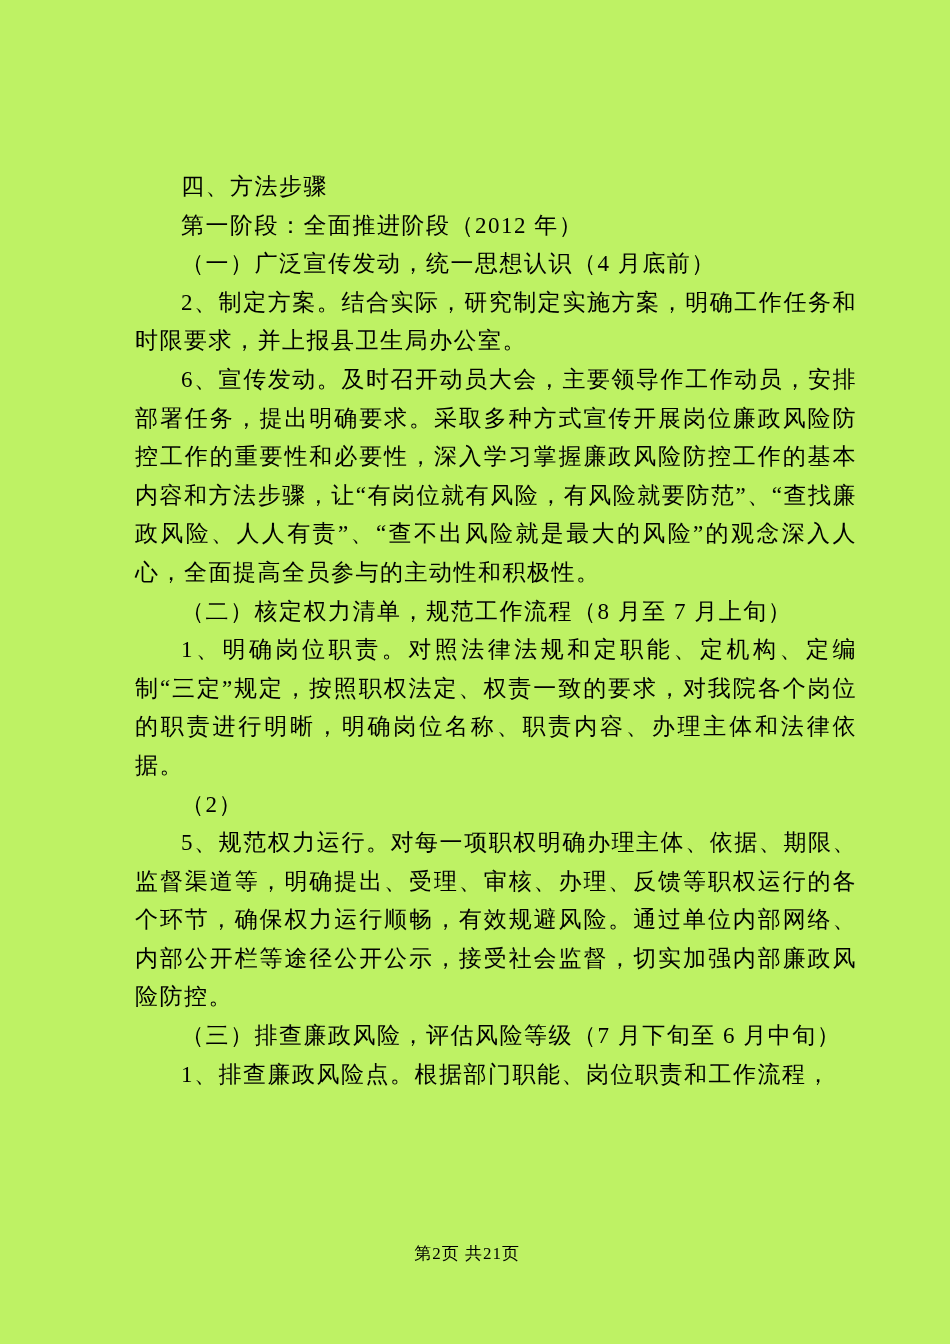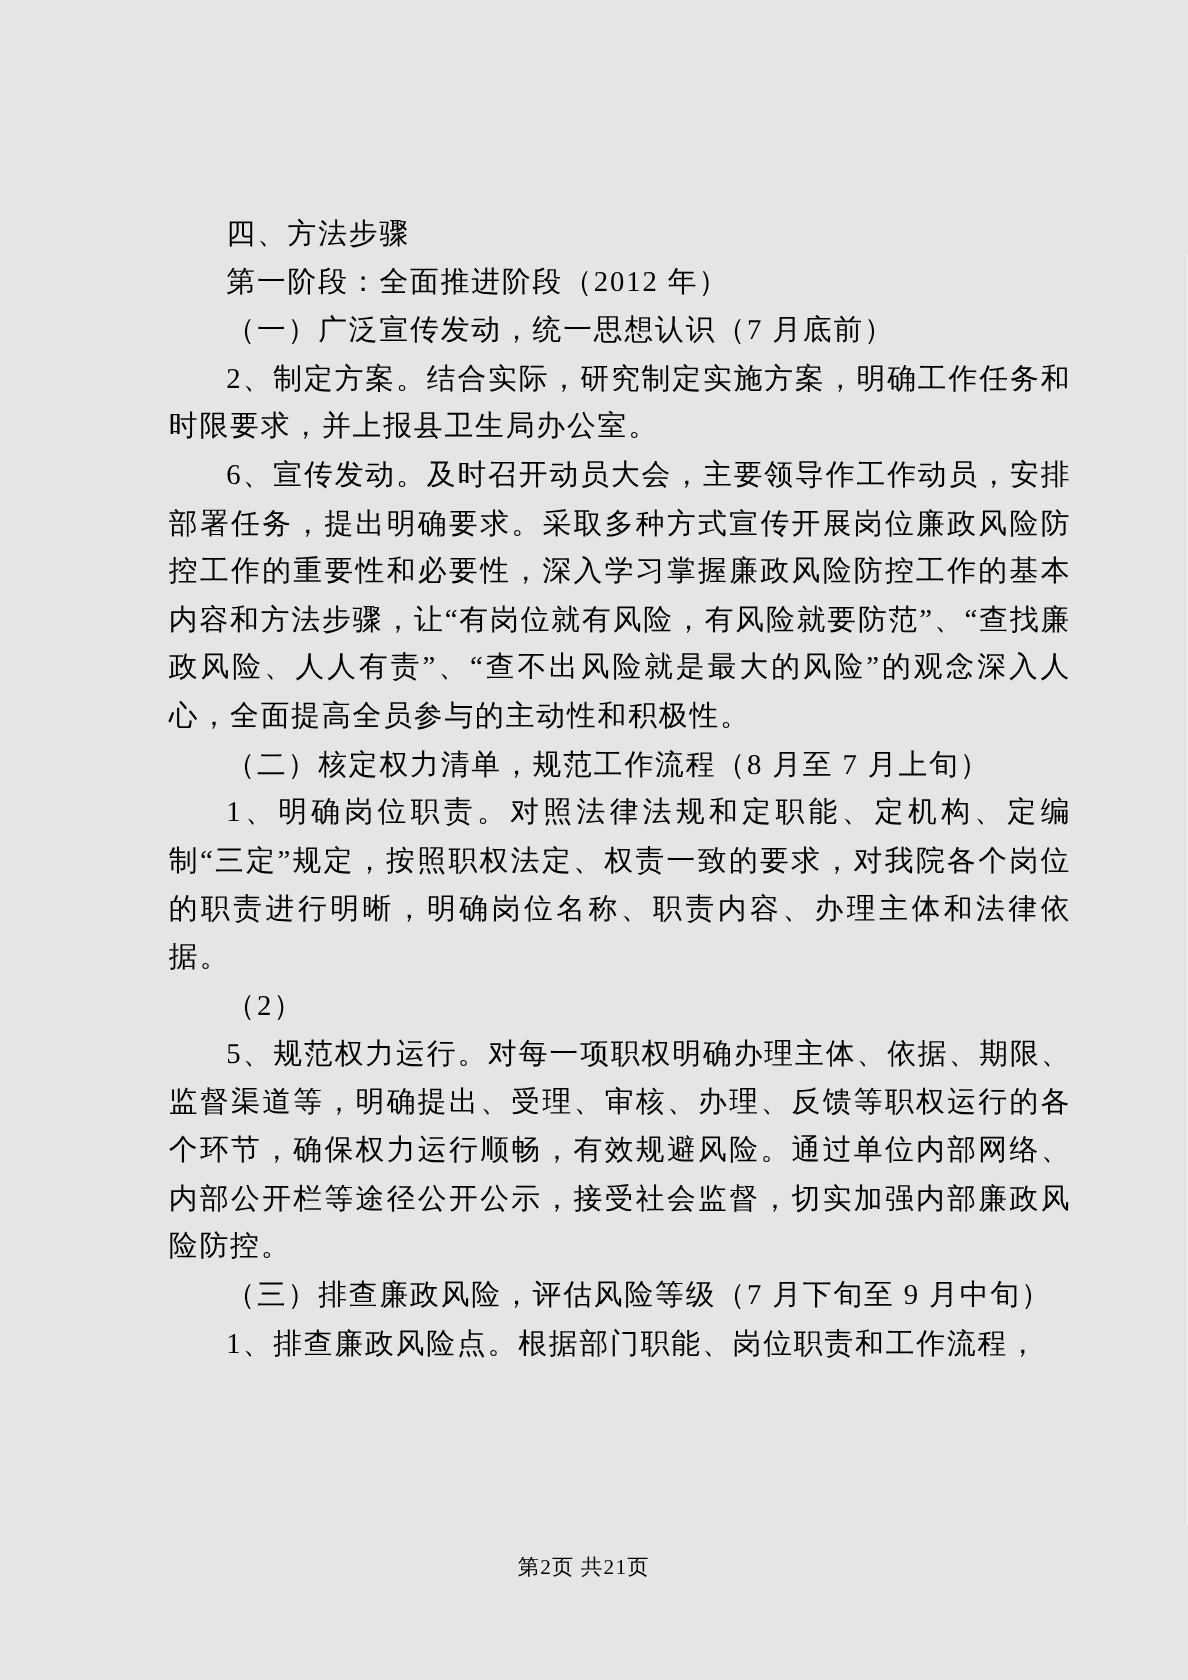--- a/index.html
+++ b/index.html
@@ -4,21 +4,21 @@
 <style>
   html, body {
     margin: 0;
     padding: 0;
     background: #ffffff;
   }
   .page {
     position: relative;
     width: 950px;
     height: 1344px;
-    background: #e5e5e5;
+    background: #bef264;
     color: #000000;
     font-family: "Liberation Serif", "DejaVu Serif", serif;
     overflow: hidden;
   }
   .doc-body {
     position: absolute;
     left: 135px;
     top: 168px;
     width: 722px;
   }
@@ -44,24 +44,24 @@
     color: #000000;
   }
 </style>
 </head>
 <body>
 
 <div class="page">
   <div class="doc-body">
     <p>四、方法步骤</p>
     <p>第一阶段：全面推进阶段（2012 年）</p>
-    <p>（一）广泛宣传发动，统一思想认识（7 月底前）</p>
+    <p>（一）广泛宣传发动，统一思想认识（4 月底前）</p>
     <p>2、制定方案。结合实际，研究制定实施方案，明确工作任务和时限要求，并上报县卫生局办公室。</p>
     <p>6、宣传发动。及时召开动员大会，主要领导作工作动员，安排部署任务，提出明确要求。采取多种方式宣传开展岗位廉政风险防控工作的重要性和必要性，深入学习掌握廉政风险防控工作的基本内容和方法步骤，让“有岗位就有风险，有风险就要防范”、“查找廉政风险、人人有责”、“查不出风险就是最大的风险”的观念深入人心，全面提高全员参与的主动性和积极性。</p>
     <p>（二）核定权力清单，规范工作流程（8 月至 7 月上旬）</p>
     <p>1、明确岗位职责。对照法律法规和定职能、定机构、定编制“三定”规定，按照职权法定、权责一致的要求，对我院各个岗位的职责进行明晰，明确岗位名称、职责内容、办理主体和法律依据。</p>
     <p>（2）</p>
     <p>5、规范权力运行。对每一项职权明确办理主体、依据、期限、监督渠道等，明确提出、受理、审核、办理、反馈等职权运行的各个环节，确保权力运行顺畅，有效规避风险。通过单位内部网络、内部公开栏等途径公开公示，接受社会监督，切实加强内部廉政风险防控。</p>
-    <p>（三）排查廉政风险，评估风险等级（7 月下旬至 9 月中旬）</p>
+    <p>（三）排查廉政风险，评估风险等级（7 月下旬至 6 月中旬）</p>
     <p>1、排查廉政风险点。根据部门职能、岗位职责和工作流程，</p>
   </div>
   <div class="page-footer">第2页 共21页</div>
 </div>
 
 </body></html>

